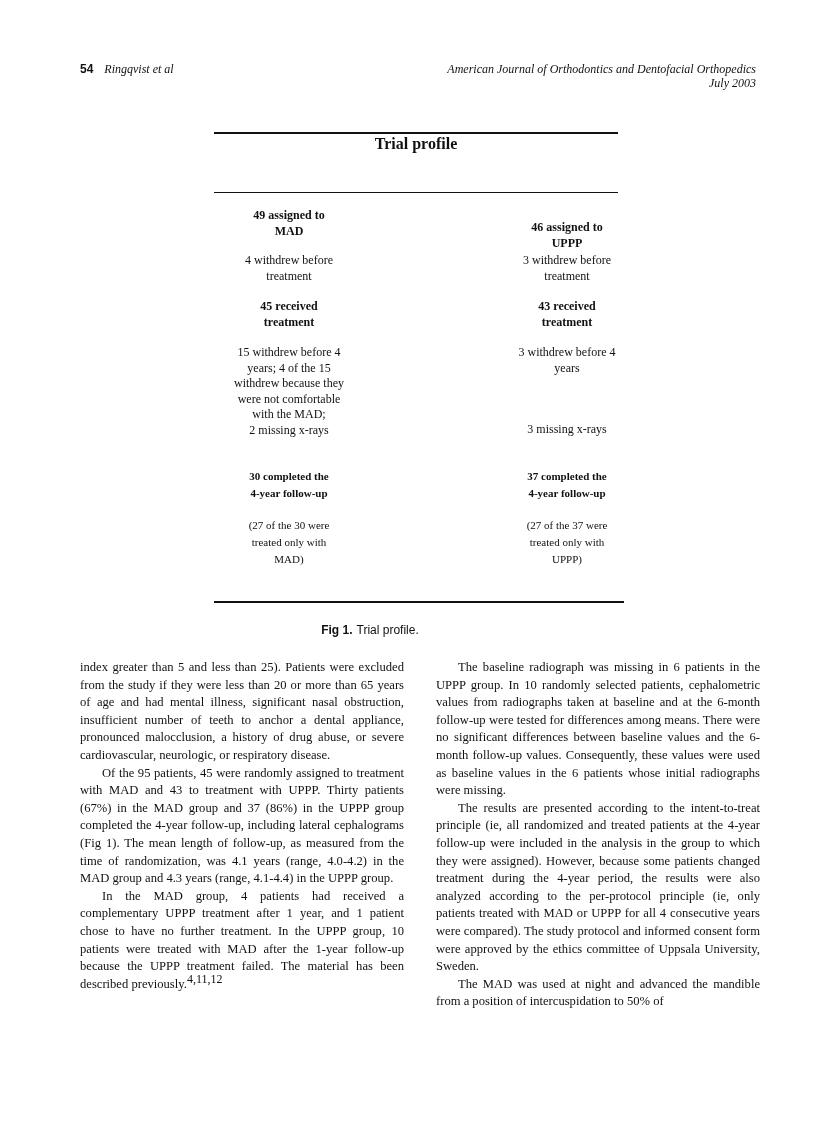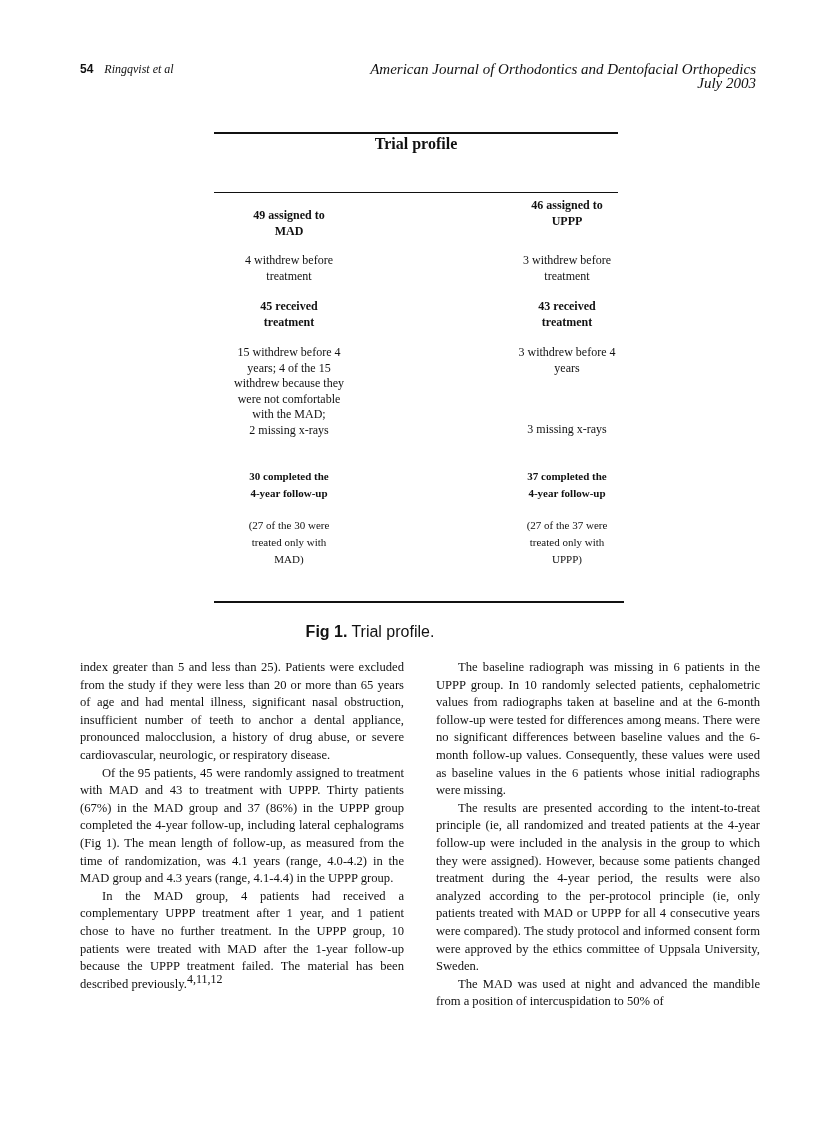--- a/index.html
+++ b/index.html
@@ -1,31 +1,31 @@
 <!DOCTYPE html>
 <html><head>
 <meta charset="utf-8">
 <style>
   html, body { margin: 0; padding: 0; background: #ffffff; }
   body { width: 838px; height: 1122px; position: relative; overflow: hidden; color: #111; }
   .header-left { position: absolute; left: 80px; top: 62px; font-family: "Liberation Serif", serif; font-size: 12px; }
   .header-left .pnum { font-family: "Liberation Sans", sans-serif; font-weight: bold; font-size: 12px; margin-right: 8px; }
   .header-left .authors { font-style: italic; }
-  .header-right { position: absolute; right: 82px; top: 62px; text-align: right; font-family: "Liberation Serif", serif; font-style: italic; font-size: 15px; line-height: 14px; }
+  .header-right { position: absolute; right: 82px; top: 62px; text-align: right; font-family: "Liberation Serif", serif; font-style: italic; font-size: 12px; line-height: 14px; }
 
   .figure { position: absolute; left: 214px; top: 132px; width: 404px; }
   .rule { position: absolute; height: 1.6px; background: #111; }
   .fig-title { position: absolute; left: 0; width: 404px; text-align: center; font-family: "Liberation Serif", serif; font-weight: bold; font-size: 16px; line-height: 20px; }
   .cell { position: absolute; width: 150px; text-align: center; font-family: "Liberation Serif", serif; font-size: 12px; line-height: 15.5px; }
   .cell.bold { font-weight: bold; }
   .cell.big { font-size: 11px; line-height: 17px; }
   .col-left { left: 0px; }
   .col-right { left: 278px; }
 
-  .caption { position: absolute; left: 0; width: 740px; top: 623px; text-align: center; font-family: "Liberation Sans", sans-serif; font-size: 16px; }
+  .caption { position: absolute; left: 0; width: 740px; top: 623px; text-align: center; font-family: "Liberation Sans", sans-serif; font-size: 12px; }
   .caption b { font-weight: bold; margin-right: 4px; }
 
   .col { position: absolute; top: 659px; width: 324px; font-family: "Liberation Serif", serif; font-size: 12.6px; line-height: 17.6px; text-align: justify; }
   .col.left { left: 80px; }
   .col.right { left: 436px; }
   .col p { margin: 0; text-indent: 22px; }
   .col p.noindent { text-indent: 0; }
   sup { font-size: 12px; line-height: 0; }
 </style>
 </head>
@@ -70,21 +70,21 @@
   <div class="cell bold big col-left" style="top:336px;">
     <div>30 completed the</div>
     <div>4-year follow-up</div>
   </div>
   <div class="cell big col-left" style="top:385px;">
     <div>(27 of the 30 were</div>
     <div>treated only with</div>
     <div>MAD)</div>
   </div>
 
-  <div class="cell bold col-right" style="top:66px;">
+  <div class="cell bold col-right" style="top:88px;">
     <div>46 assigned to</div>
     <div>UPPP</div>
   </div>
   <div class="cell col-right" style="top:121px;">
     <div>3 withdrew before</div>
     <div>treatment</div>
   </div>
   <div class="cell bold col-right" style="top:167px;">
     <div>43 received</div>
     <div>treatment</div>

